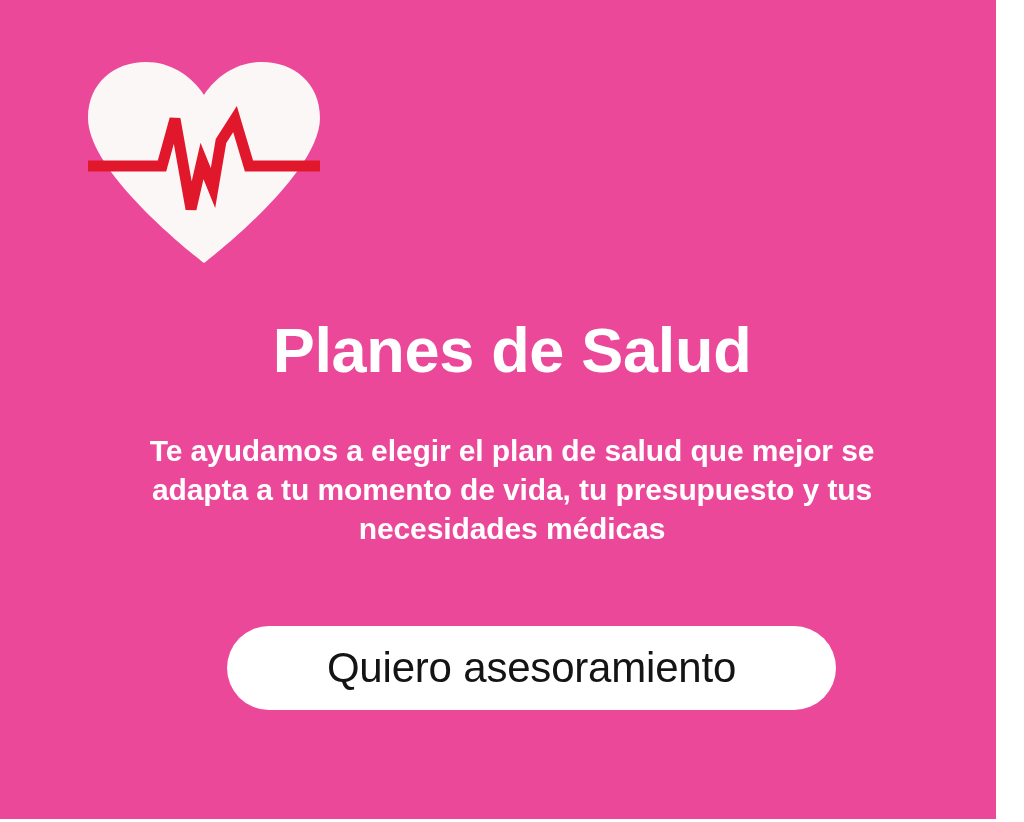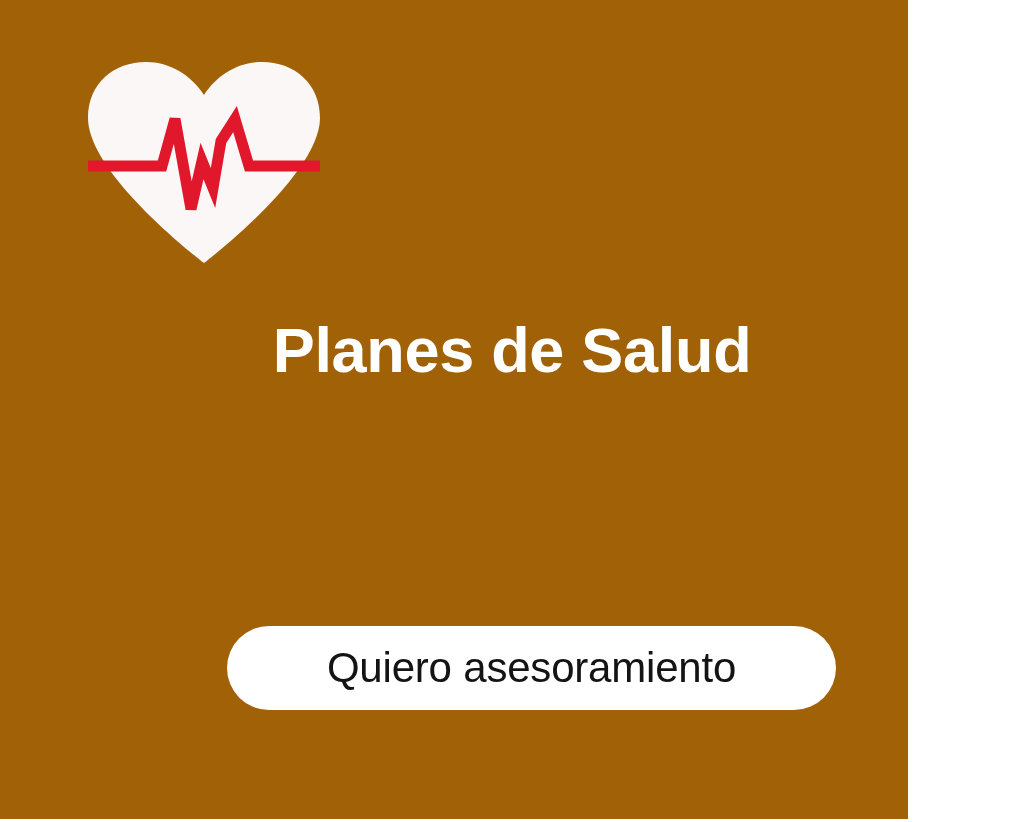--- a/index.html
+++ b/index.html
@@ -11,23 +11,23 @@
     width: 1024px;
     height: 822px;
     overflow: hidden;
     font-family: "Liberation Sans", sans-serif;
     background: #ffffff;
   }
 
   .hero {
     position: relative;
     box-sizing: border-box;
-    width: 908px;
+    width: 996px;
     height: 819px;
-    background: #a16207;
+    background: #ec4899;
     overflow: hidden;
   }
 
   
   .brand-icon {
     position: absolute;
     left: 88px;
     top: 62px;
     width: 232px;
     height: 201px;
@@ -125,17 +125,18 @@
                L 125 126
                L 133 79
                L 147 57
                L 161 104
                L 232 104" fill="none" stroke="#E1182C" stroke-width="11" stroke-linejoin="miter" stroke-linecap="butt"></path>
     </svg>
   </div>
 
   <h1 class="headline">Planes de Salud</h1>
 
+  <p class="subtitle">Te ayudamos a elegir el plan de salud que mejor se adapta a tu momento de vida, tu presupuesto y tus necesidades médicas</p>
 
   <button class="cta-button" type="button">Quiero asesoramiento</button>
 
 </div>
 <div class="bottom-trim"></div>
 
 </body></html>

